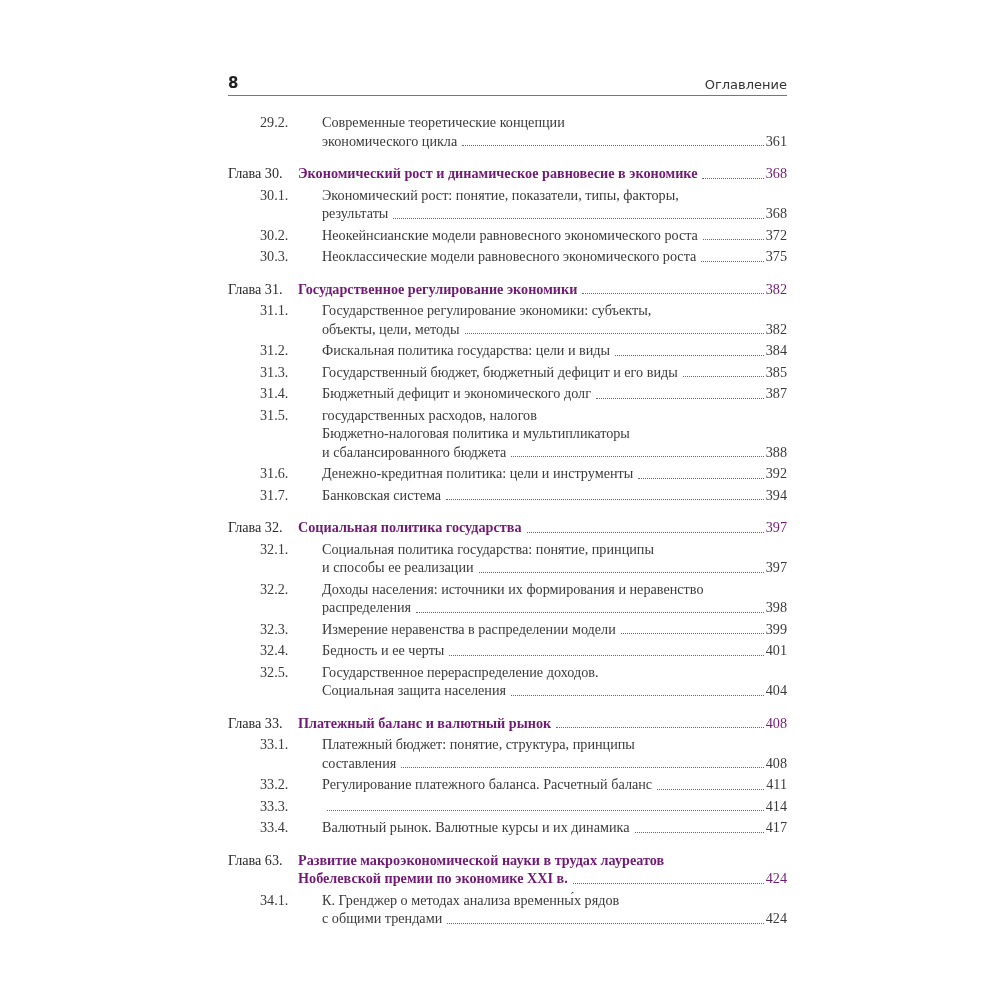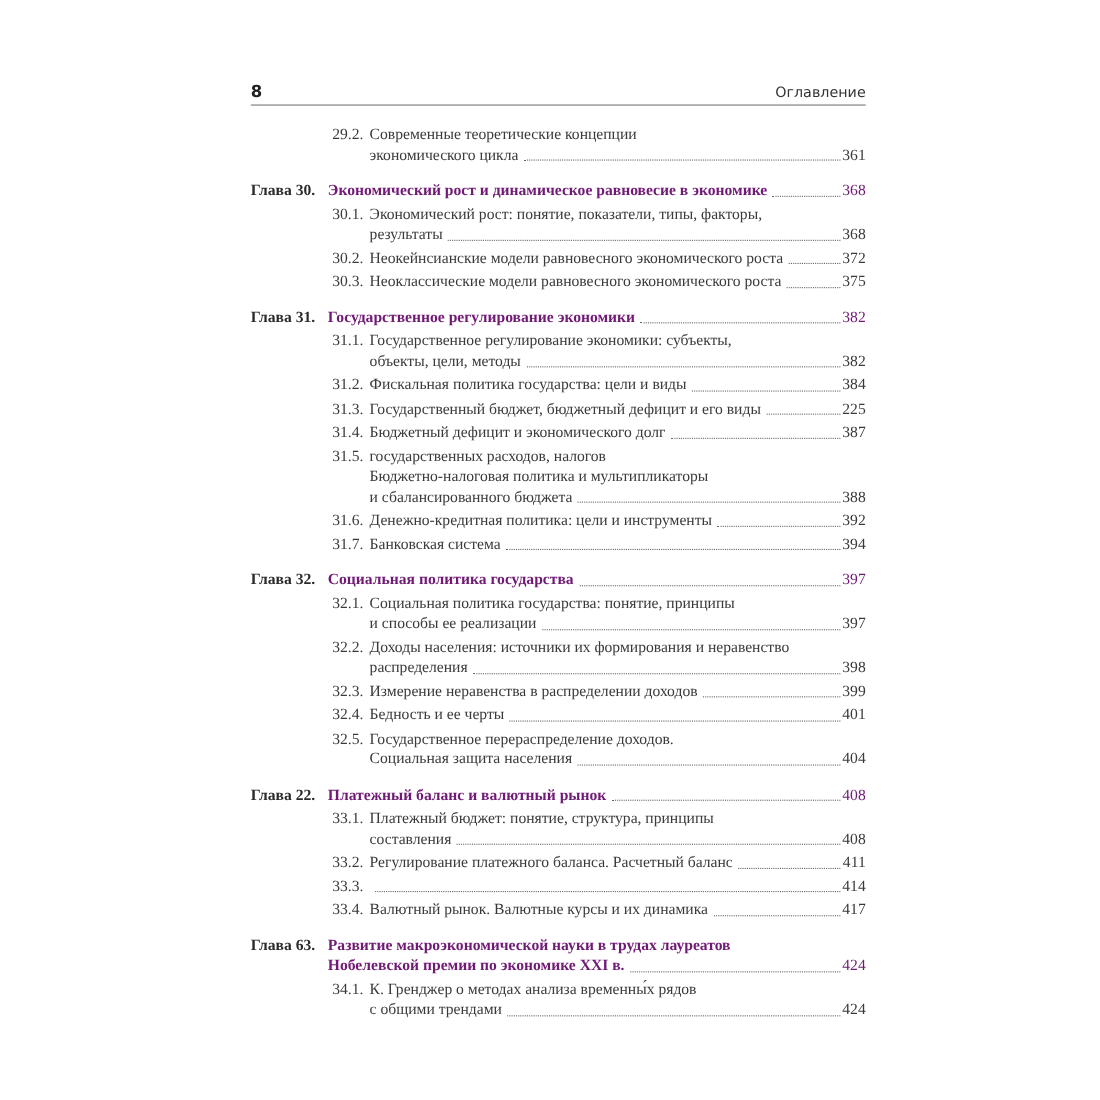--- a/index.html
+++ b/index.html
@@ -9,23 +9,23 @@
     display: flex; justify-content: space-between; align-items: flex-end;
     border-bottom: 1px solid #777; padding-bottom: 3px; height: 20px;
     font-family: "DejaVu Sans", sans-serif;
   }
   .page-num { font-weight: bold; font-size: 15px; color: #222; }
   .section-title { font-size: 13px; color: #333; }
   .toc { font-family: "Liberation Serif", serif; font-size: 14.2px; line-height: 18.5px; margin-top: 17px; }
   .chapter { margin-top: 14px; }
   .chapter:first-child { margin-top: 0; }
   .row { display: flex; position: relative; }
-  .ch-label { width: 70px; flex: none; font-weight: bold; color: #2a2a2a; }
+  .ch-label { width: 70px; flex: none; font-weight: normal; color: #2a2a2a; }
   .ch-body { flex: 1; font-weight: bold; color: #701a75; }
-  .sec { display: flex; margin-top: 3px; margin-left: 74px; color: #3a3a3a; }
+  .sec { display: flex; margin-top: 3px; margin-left: 32px; color: #3a3a3a; gap: 28px; }
   .sec-num { width: 34px; flex: none; }
   .sec-body { flex: 1; }
   .line { display: block; }
   .last-line { display: flex; align-items: flex-end; }
   .last-line .txt { flex: none; white-space: nowrap; }
   .dots { flex: 1; border-bottom: 1px dotted #666; margin: 0 2px 4px 5px; height: 1px; align-self: flex-end; }
   .pg { flex: none; font-weight: normal; }
   .chapter-head .pg { font-weight: normal; }
 </style>
 </head>
@@ -125,21 +125,21 @@
               <span class="pg">384</span>
             </span>
           </span>
         </div>
         <div class="sec">
           <span class="sec-num">31.3.</span>
           <span class="sec-body">
             <span class="last-line">
               <span class="txt">Государственный бюджет, бюджетный дефицит и его виды</span>
               <span class="dots"></span>
-              <span class="pg">225</span>
+              <span class="pg">385</span>
             </span>
           </span>
         </div>
         <div class="sec">
           <span class="sec-num">31.4.</span>
           <span class="sec-body">
             <span class="last-line">
               <span class="txt">Бюджетный дефицит и экономического долг</span>
               <span class="dots"></span>
               <span class="pg">387</span>
@@ -209,21 +209,21 @@
               <span class="txt">распределения</span>
               <span class="dots"></span>
               <span class="pg">398</span>
             </span>
           </span>
         </div>
         <div class="sec">
           <span class="sec-num">32.3.</span>
           <span class="sec-body">
             <span class="last-line">
-              <span class="txt">Измерение неравенства в распределении доходов</span>
+              <span class="txt">Измерение неравенства в распределении модели</span>
               <span class="dots"></span>
               <span class="pg">399</span>
             </span>
           </span>
         </div>
         <div class="sec">
           <span class="sec-num">32.4.</span>
           <span class="sec-body">
             <span class="last-line">
               <span class="txt">Бедность и ее черты</span>
@@ -239,21 +239,21 @@
             <span class="last-line">
               <span class="txt">Социальная защита населения</span>
               <span class="dots"></span>
               <span class="pg">404</span>
             </span>
           </span>
         </div>
       </div>
       <div class="chapter">
         <div class="row chapter-head">
-          <span class="ch-label">Глава 22.</span>
+          <span class="ch-label">Глава 33.</span>
           <span class="ch-body">
             <span class="last-line">
               <span class="txt">Платежный баланс и валютный рынок</span>
               <span class="dots"></span>
               <span class="pg">408</span>
             </span>
           </span>
         </div>
         <div class="sec">
           <span class="sec-num">33.1.</span>

